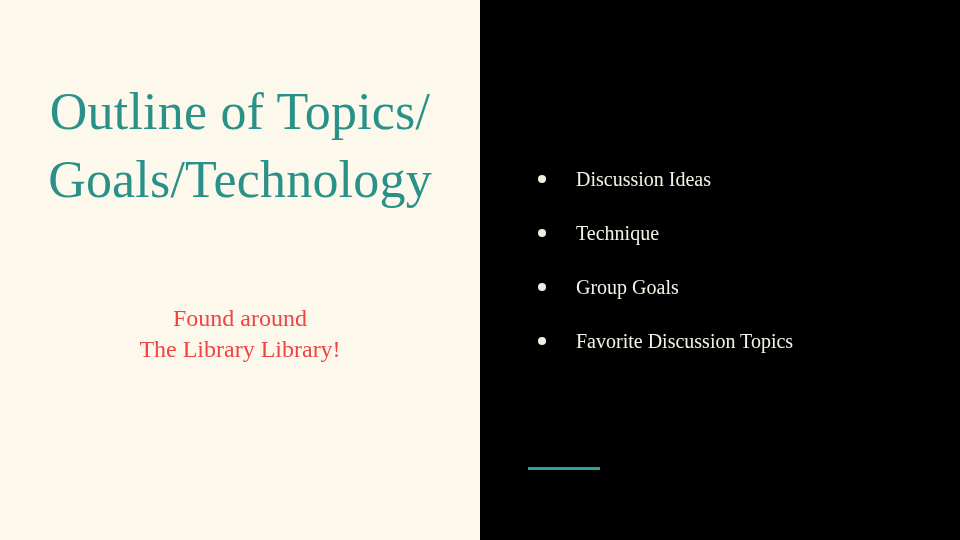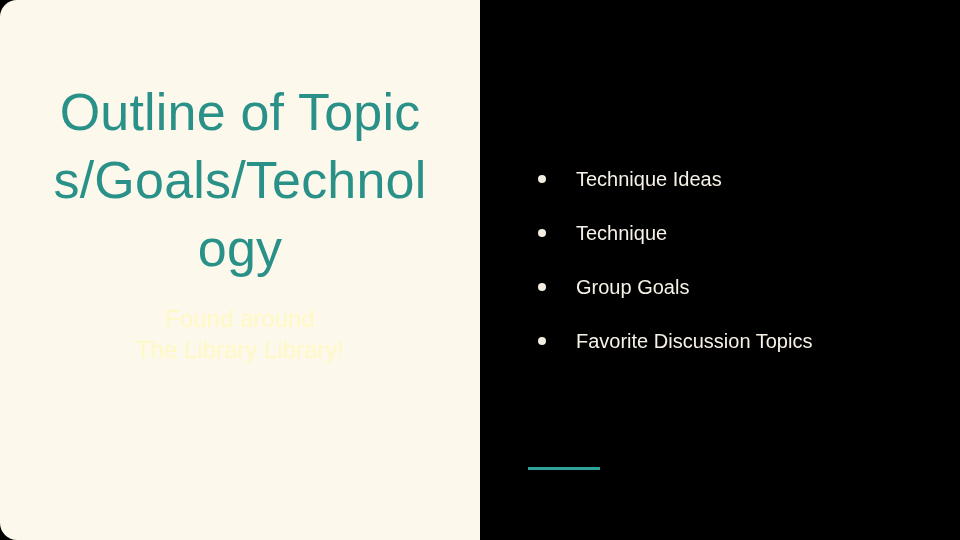--- a/index.html
+++ b/index.html
@@ -5,22 +5,21 @@
   html, body {
     margin: 0;
     padding: 0;
     background: #000;
   }
   .slide {
     position: relative;
     width: 960px;
     height: 540px;
     overflow: hidden;
-    font-family: Liberation Sans, sans-serif;
-    border-radius: 17px;
+    font-family: Liberation Serif, serif;
   }
   .panel-left {
     position: absolute;
     left: 0;
     top: 0;
     width: 480px;
     height: 540px;
     background: #FDF8EC;
   }
   .panel-right {
@@ -55,21 +54,21 @@
   
   .subtitle-block {
     position: absolute;
     left: 48px;
     top: 303px;
     width: 384px;
     text-align: center;
   }
   .subtitle-line {
     display: block;
-    color: #fef9c3;
+    color: #ef4444;
     font-size: 24px;
     line-height: 31px;
     font-weight: normal;
   }
 
   
   .bullet-list {
     position: absolute;
     left: 528px;
     top: 163px;
@@ -123,21 +122,21 @@
   </div>
 
   <div class="subtitle-block">
     <span class="subtitle-line">Found around</span>
     <span class="subtitle-line">The Library Library!</span>
   </div>
 
   <ul class="bullet-list">
     <li class="bullet-item">
       <span class="bullet-marker"></span>
-      <span class="bullet-label">Technique Ideas</span>
+      <span class="bullet-label">Discussion Ideas</span>
     </li>
     <li class="bullet-item">
       <span class="bullet-marker"></span>
       <span class="bullet-label">Technique</span>
     </li>
     <li class="bullet-item">
       <span class="bullet-marker"></span>
       <span class="bullet-label">Group Goals</span>
     </li>
     <li class="bullet-item">

